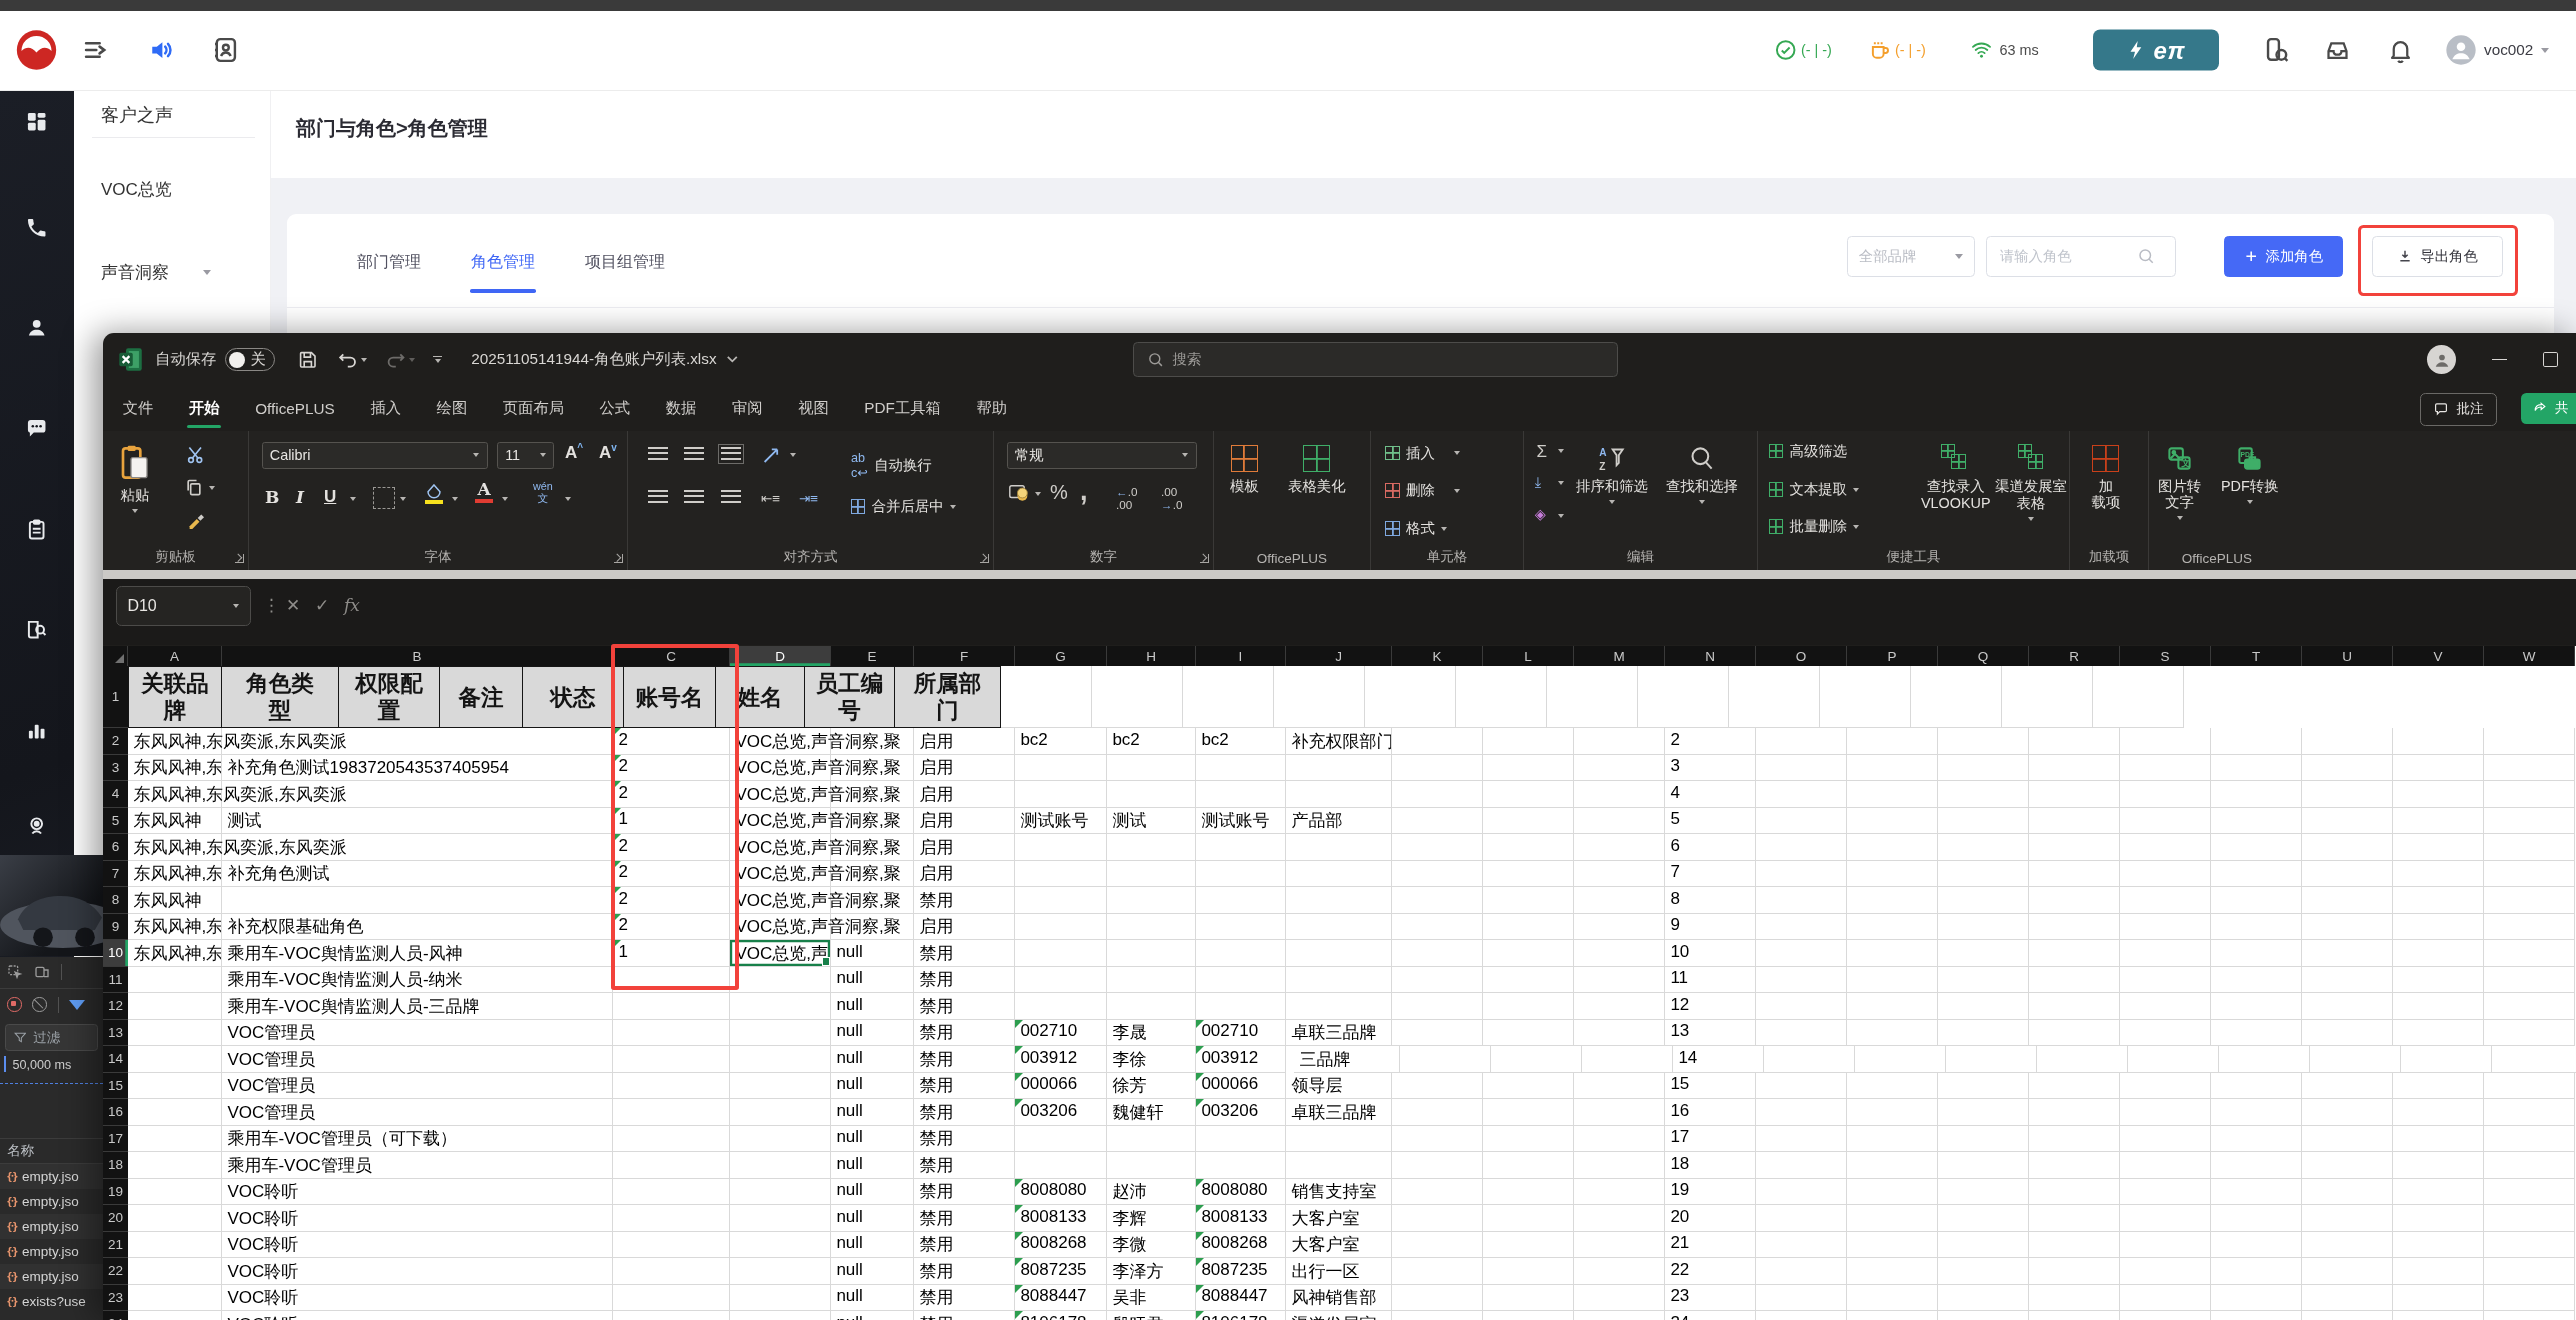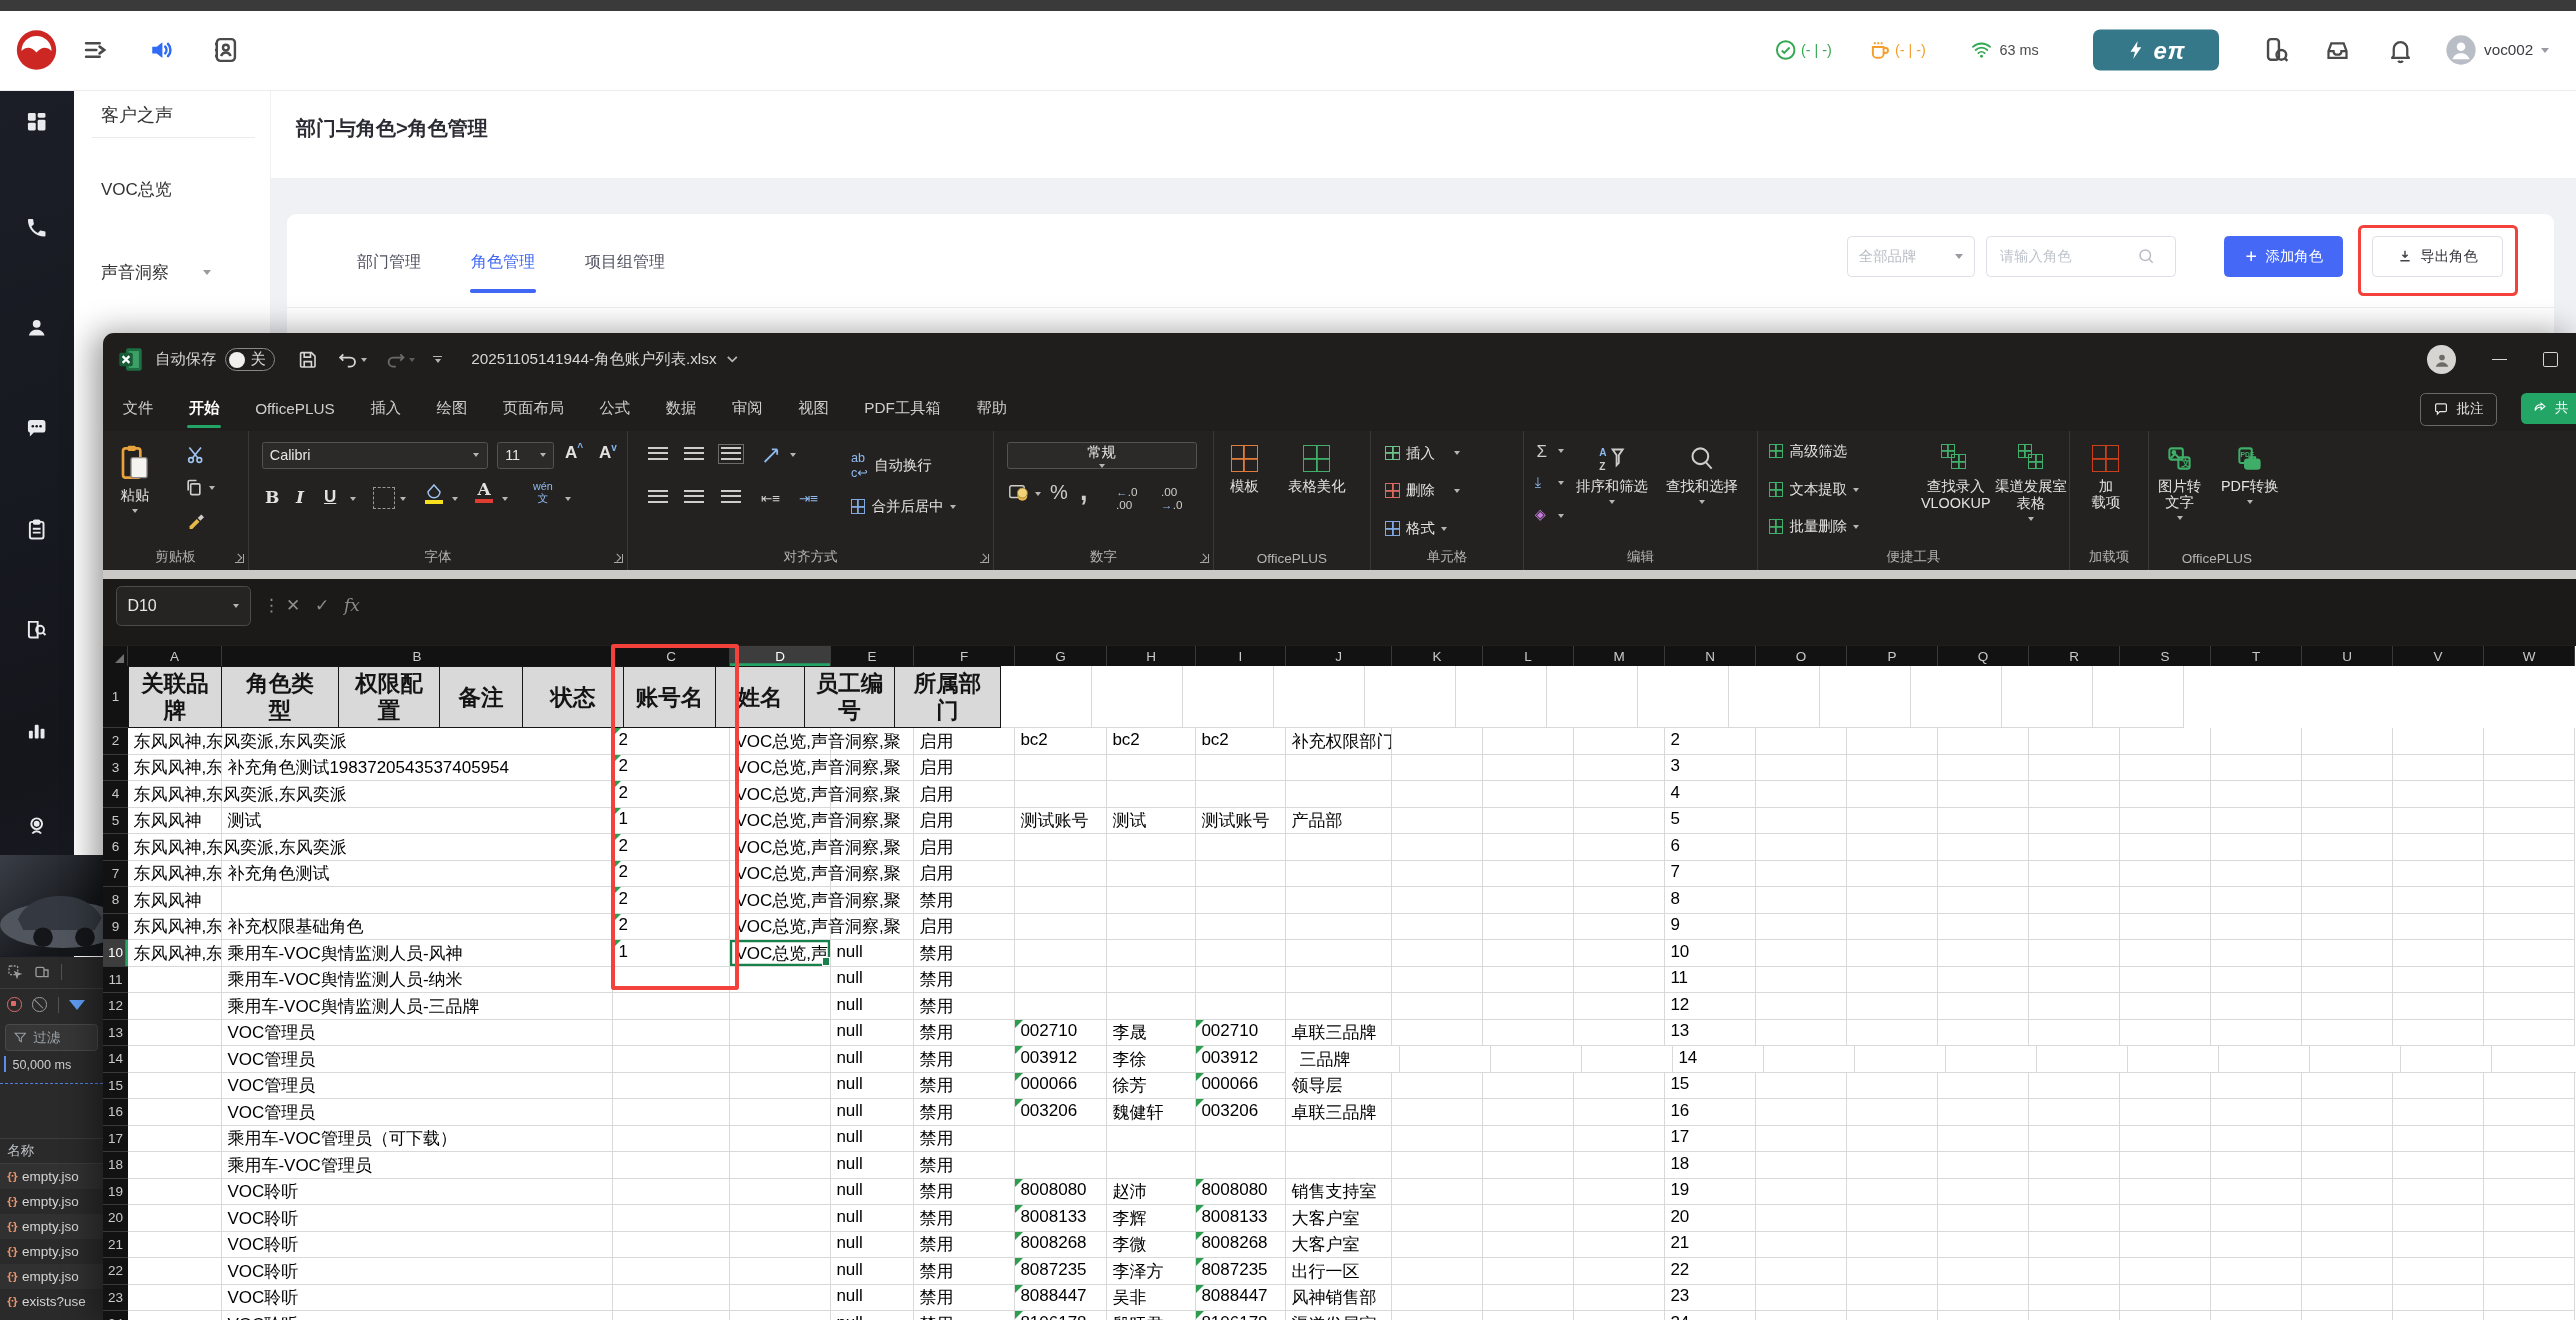--- a/index.html
+++ b/index.html
@@ -383,20 +383,27 @@
     <span class="qat" style="flex-direction:column;gap:1.8px;">
       <span style="width:9px;border-top:1.8px solid #b7b5b2;"></span>
         <span class="tinycaret"></span>
     </span>
     <span class="xl-t" style="margin-left:20px;display:flex;align-items:center;gap:9px;">
       <span>20251105141944-角色账户列表.xlsx</span>
       <svg width="12.6" height="9" viewBox="0 0 14 10">
           <path d="M2 2l5 5 5-5" stroke="#b7b5b2" stroke-width="2" fill="none"></path>
         </svg>
     </span>
+    <div id="xl-search">
+      <svg width="17" height="17" viewBox="0 0 24 24" fill="none" stroke="#9d9b98" stroke-width="2">
+          <circle cx="11" cy="11" r="7"></circle>
+          <path d="M16 16l5 5"></path>
+        </svg>
+      <span>搜索</span>
+    </div>
     <div id="xl-win-ctls">
       <span id="xl-avatar">
         <svg width="20" height="20" viewBox="0 0 24 24">
             <circle cx="12" cy="9" r="3.4" fill="#6d6b68"></circle>
             <path d="M4.5 20c1.3-3.6 4-5.4 7.5-5.4s6.2 1.8 7.5 5.4z" fill="#6d6b68"></path>
           </svg>
       </span>
       <span id="xl-min"></span>
       <span id="xl-max"></span>
     </div>
@@ -522,21 +529,21 @@
       <div class="smrow" style="position:absolute;left:223px;top:66px;">
         <span class="gicon g16" style="--c:#7fa9e0;"></span>
         <span>合并后居中</span>
           <span class="tinycaret"></span>
       </div>
       <div class="rgroup-label">对齐方式</div>
       <span class="dlg"></span>
     </div>
 
     <div class="rgroup" style="width:220px;">
-      <div class="selbox" style="position:absolute;left:12.6px;top:10.8px;width:190px;flex-direction:column;">
+      <div class="selbox" style="position:absolute;left:12.6px;top:10.8px;width:190px;">
         <span>常规</span>
           <span class="tinycaret"></span>
       </div>
       <span style="position:absolute;left:14.4px;top:52px;">
           <svg width="21.6" height="20" viewBox="0 0 24 22">
             <rect x="2" y="3" width="16" height="13" rx="2" fill="none" stroke="#cfcdc9" stroke-width="1.6"></rect>
             <circle cx="16" cy="14" r="5.5" fill="#e8b84d"></circle>
             <circle cx="16" cy="11" r="5.5" fill="#f3d37a" stroke="#a3843c"></circle>
           </svg>
         </span>

